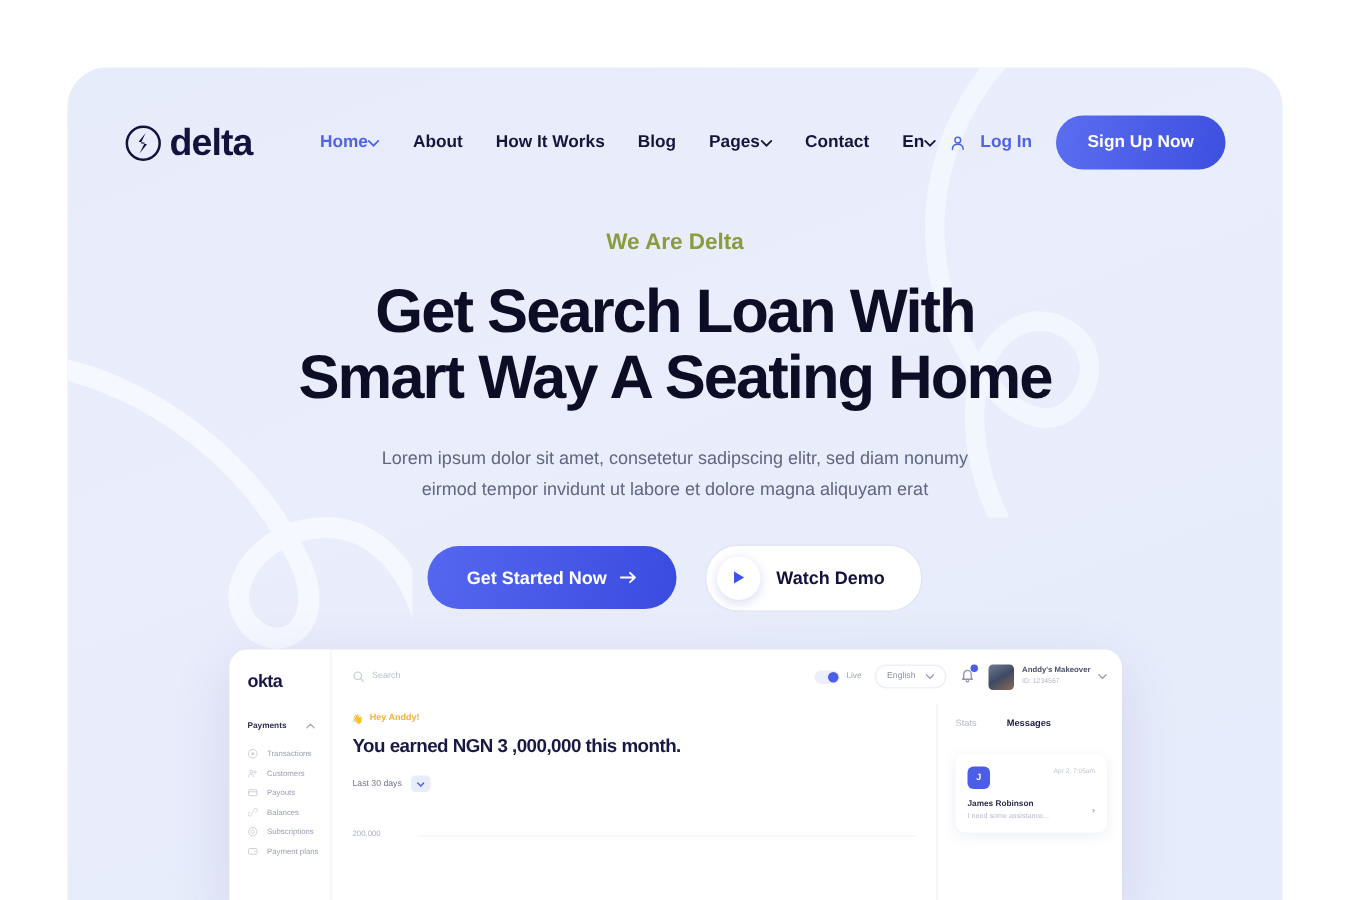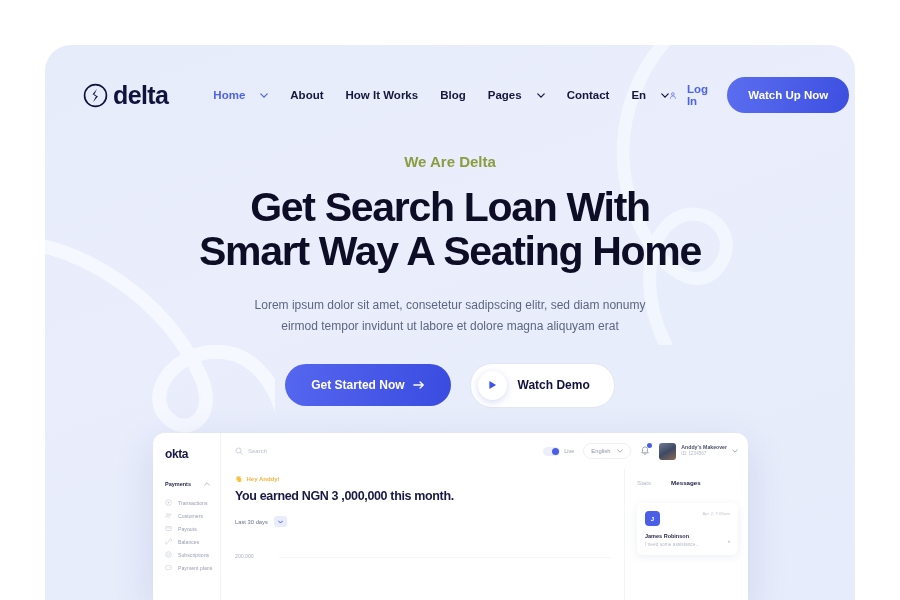--- a/index.html
+++ b/index.html
@@ -56,21 +56,21 @@
 
   .nav-links {
     display: flex;
     align-items: center;
     gap: 22px;
     margin-left: 45px;
   }
   .nav-link {
     display: flex;
     align-items: center;
-    gap: 15px;
+    gap: 0;
     font-size: 11.5px;
     font-weight: 700;
     color: #16163c;
     white-space: nowrap;
     cursor: pointer;
   }
   .nav-link.active { color: #4f63e8; }
   .caret { width: 8px; height: 5px; flex: 0 0 auto; }
 
   .nav-right {
@@ -415,21 +415,21 @@
       </div>
 
       <div class="nav-right">
         <div class="login">
           <svg width="11" height="11" viewBox="0 0 16 16">
             <circle cx="8" cy="5" r="2.8" fill="none" stroke="#4f63e8" stroke-width="1.4"></circle>
             <path d="M2.8 14 C2.8 10.6 5.2 9 8 9 C10.8 9 13.2 10.6 13.2 14" fill="none" stroke="#4f63e8" stroke-width="1.4" stroke-linecap="round"></path>
           </svg>
           <span>Log In</span>
         </div>
-        <button class="signup-btn">Watch Up Now</button>
+        <button class="signup-btn">Sign Up Now</button>
       </div>
     </div>
 
     <div class="hero-body">
       <div class="eyebrow">We Are Delta</div>
       <h1 class="hero-title">
         <span>Get Search Loan With</span><br>
         <span>Smart Way A Seating Home</span>
       </h1>
       <p class="hero-sub">

